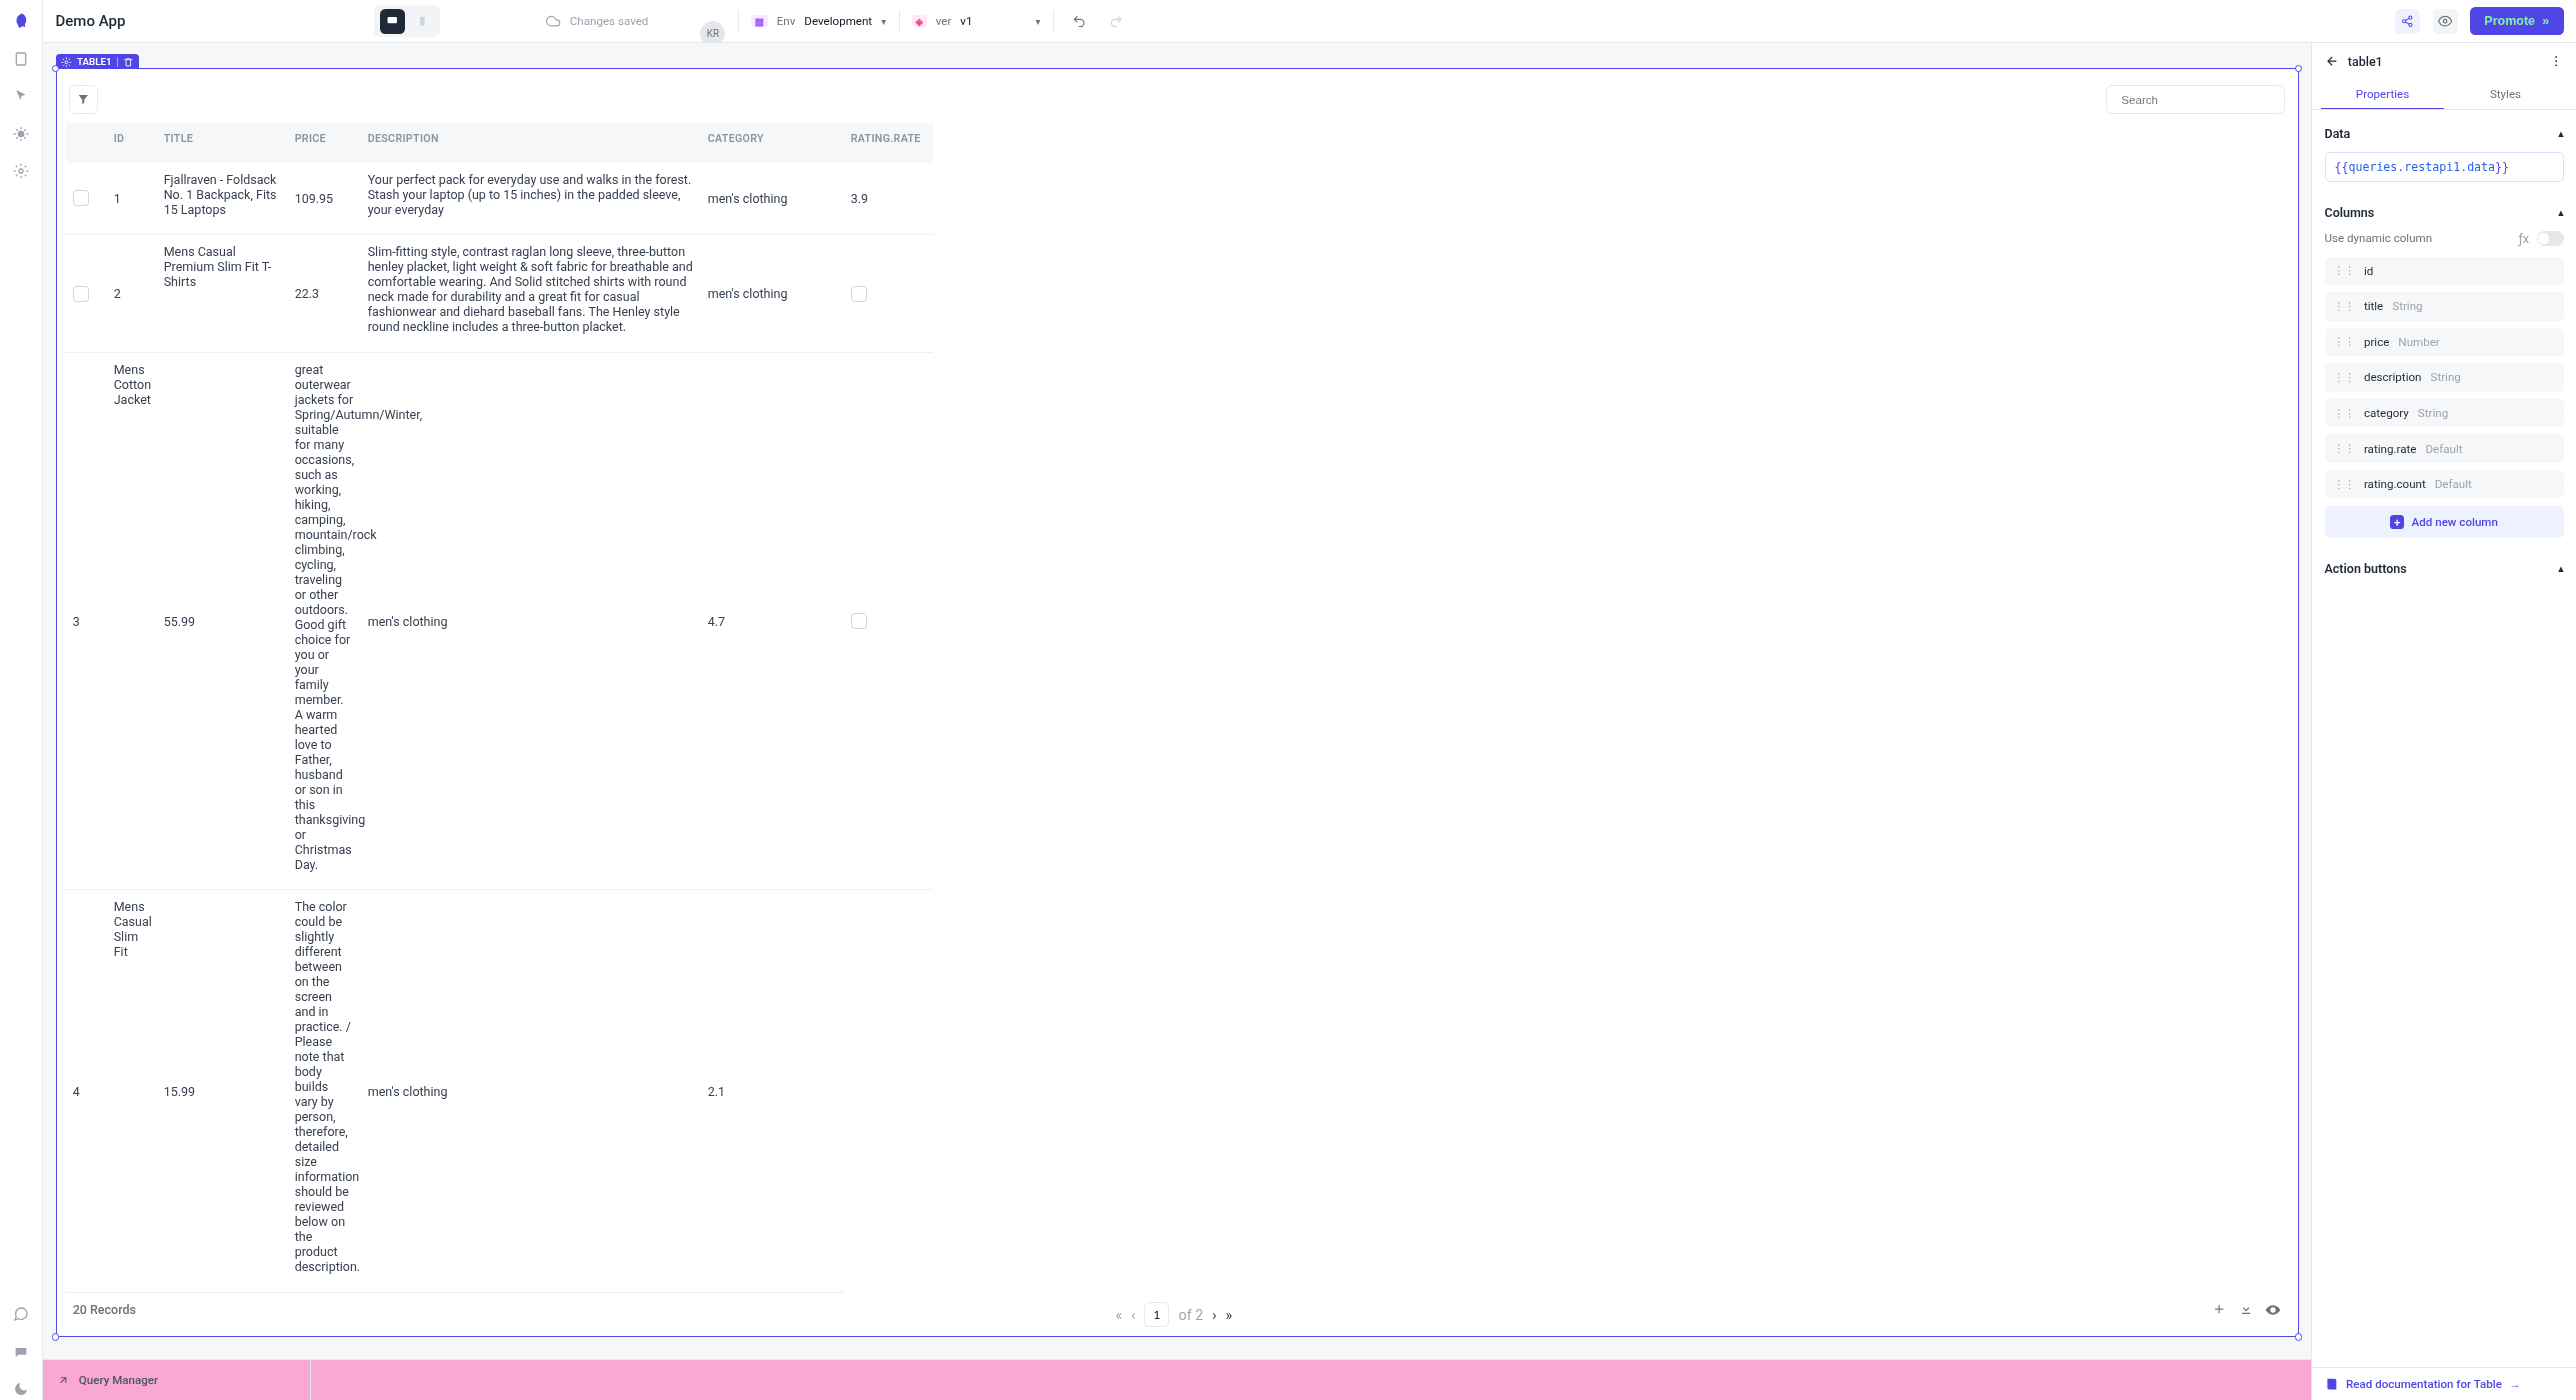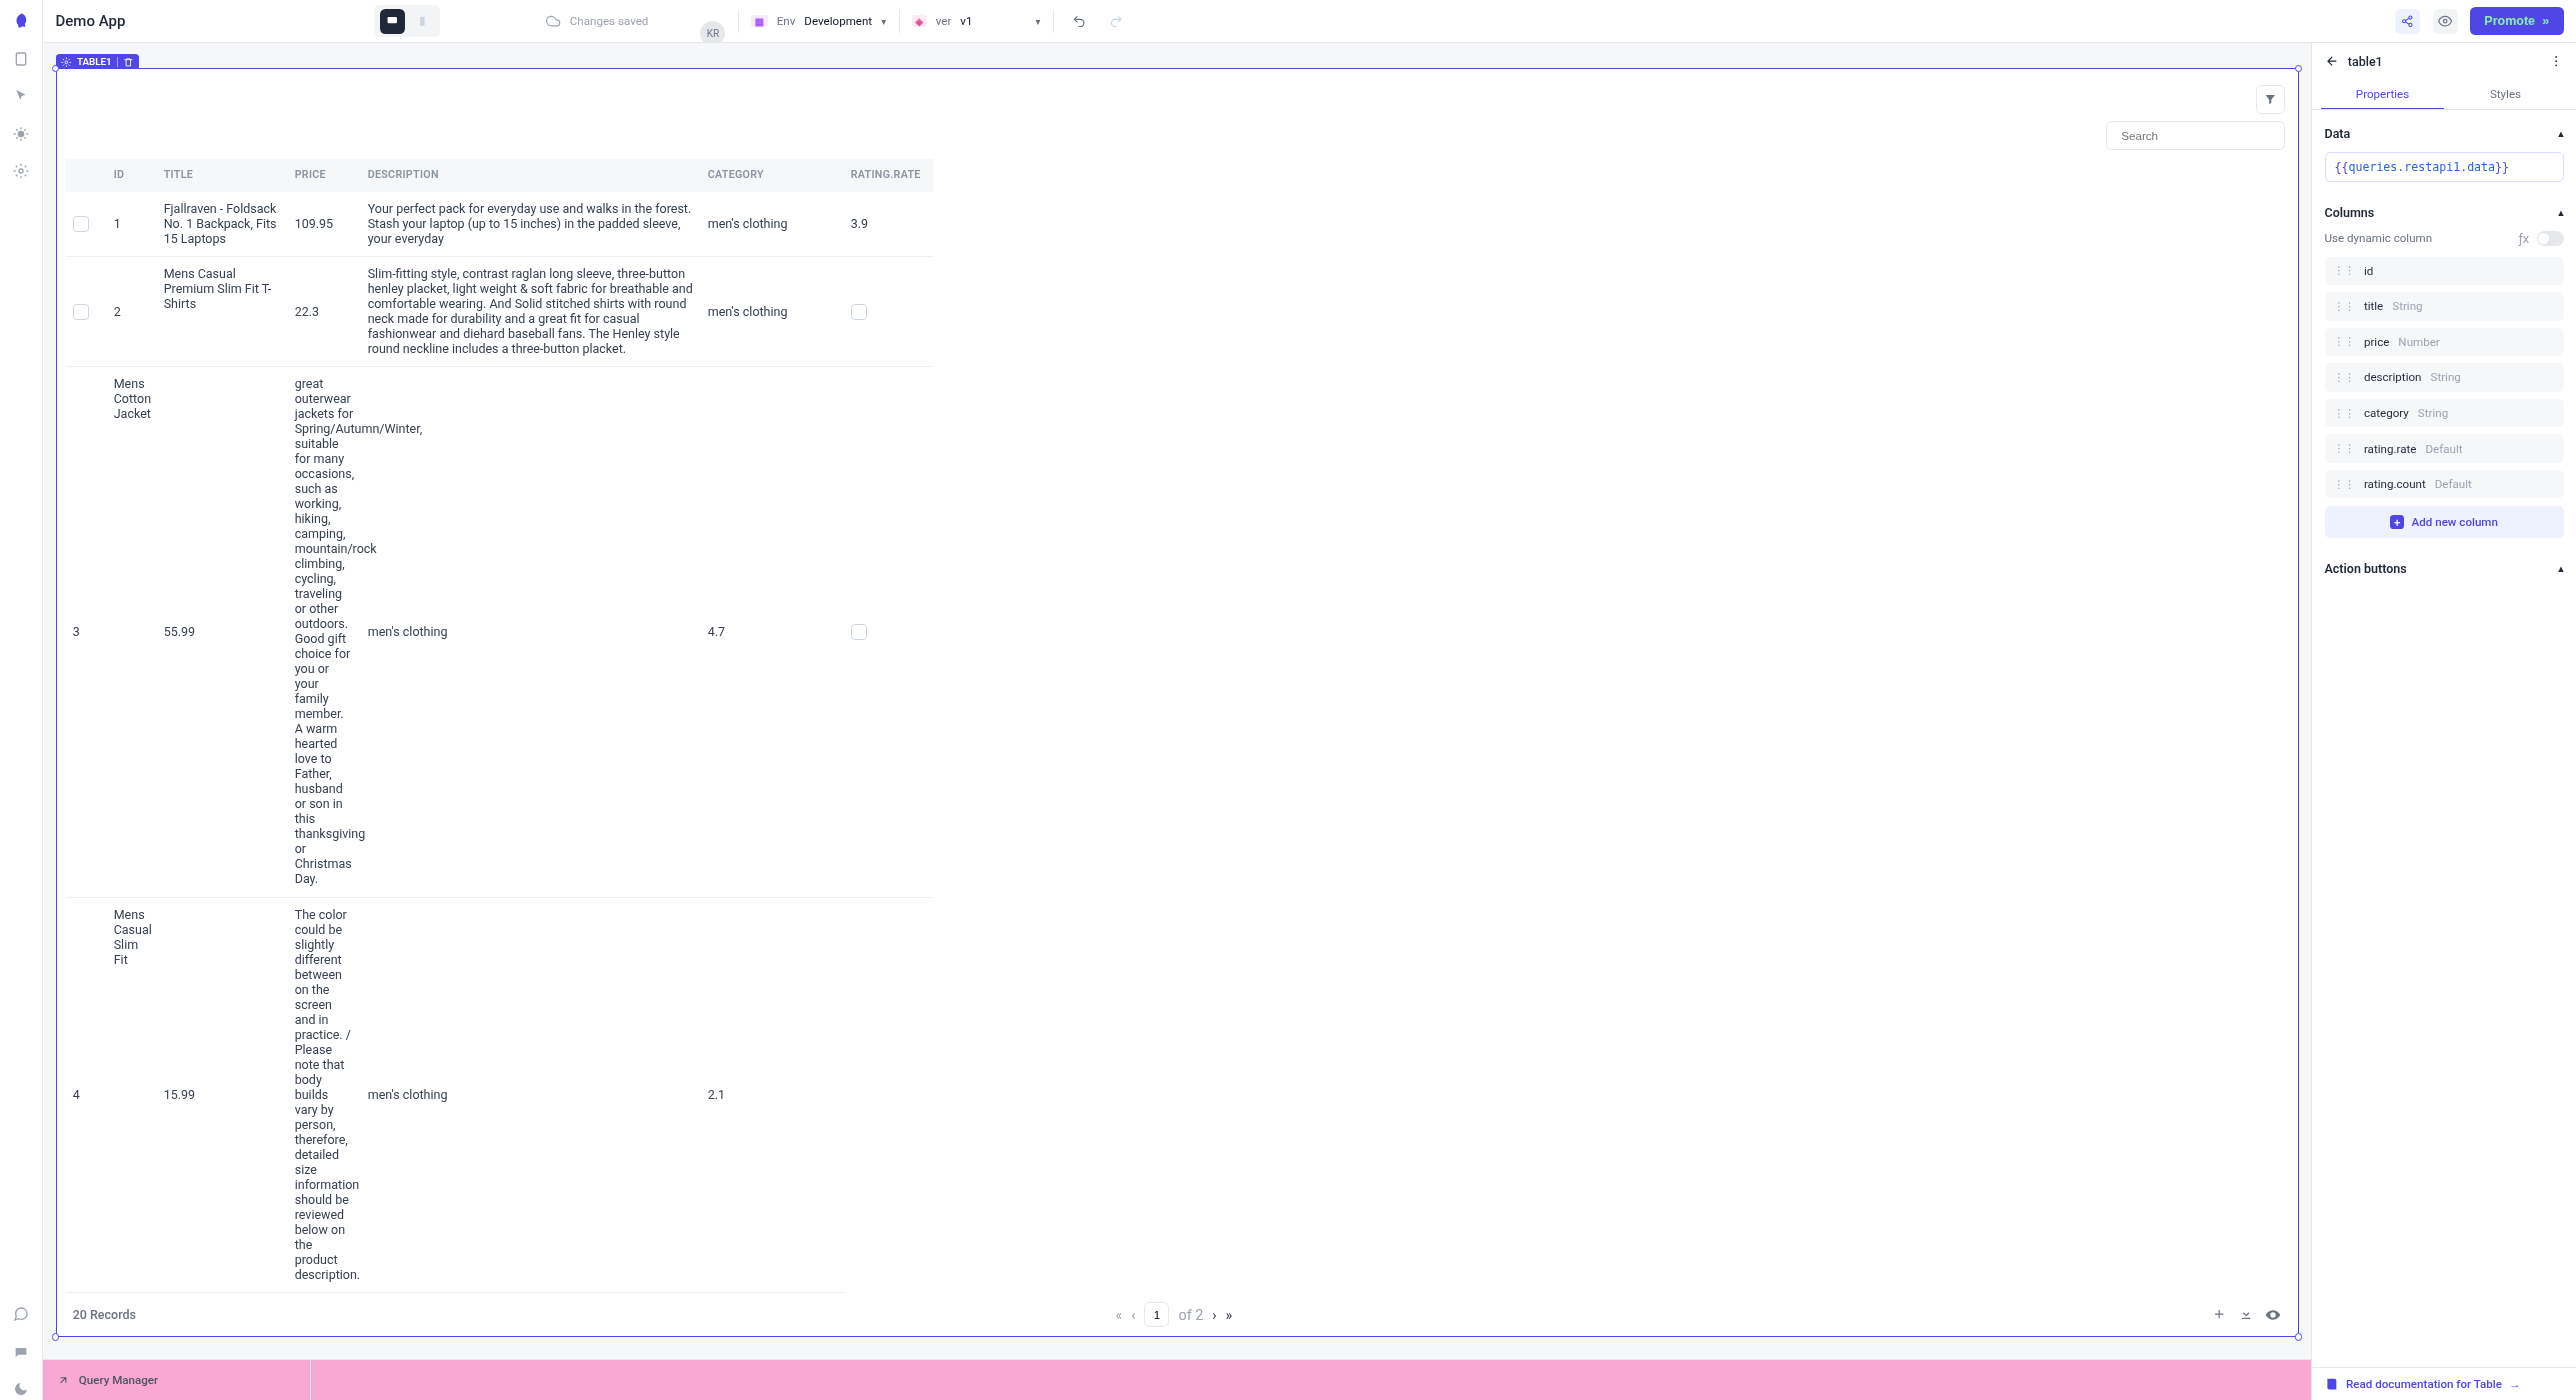--- a/index.html
+++ b/index.html
@@ -30,30 +30,30 @@
 .env-badge.pink { background:#ffe9f3; color:#ec4899;}
 .chev { color:#6b7280; font-size:9.8px;}
 
 
 .comp-tag { position:absolute; top:10.7px; left:12.5px; background:#4f46e5; color:#fff; font-size:9.8px; font-weight:600; display:flex; align-items:center; gap:5.4px; padding:2.7px 5.4px; border-radius:3.6px;}
 .comp-tag .tsep { width:0.9px; height:10.7px; background:rgba(255,255,255,.5);}
 .sel-frame { position:absolute; top:25px; left:12.5px; right:12.5px; bottom:63px; border:1.8px solid #4f46e5; background:#fff; }
 .handle { width:7.2px; height:7.2px; background:#fff; border:1.8px solid #4f46e5; border-radius:50%; position:absolute;}
 .handle.tl{top:-4.5px;left:-4.5px}.handle.tr{top:-4.5px;right:-4.5px}.handle.bl{bottom:-4.5px;left:-4.5px}.handle.br{bottom:-4.5px;right:-4.5px}
 .table-inner { padding:12.5px 9px 0 9px; height:100%; display:flex; flex-direction:column;}
-.table-toolbar { display:flex; align-items:flex-end; gap:7.2px; padding:3.6px 3.6px 9px;flex-direction:column;}
+.table-toolbar { display:flex; align-items:flex-end; gap:7.2px; padding:3.6px 3.6px 9px;}
 .filterbtn { width:29px; height:29px; border:0.9px solid #e5e7eb; border-radius:5.4px; display:flex; align-items:center; justify-content:center; color:#6b7280; cursor:pointer;}
 .searchbox { margin-left:auto; width:179px; height:29px; border:0.9px solid #e5e7eb; border-radius:5.4px; display:flex; align-items:center; padding:0 9px; gap:5.4px; color:#9ca3af;}
 .searchbox input { border:none; outline:none; font-size:11.6px; flex:1; background:transparent;}
 .grid { flex:1; display:grid; grid-template-columns:41px 50px 131px 73px 340px 143px 89px; overflow:auto;}
 .ghead { background:#f6f7f9; color:#8b94a3; font-size:10.7px; font-weight:600; letter-spacing:0.3px; padding:9px 7.2px; position:sticky; top:0;}
 .gcell { padding:9px 7.2px; font-size:12.5px; color:#374151; border-bottom:0.9px solid #edf0f3; display:flex; align-items:center;}
 .gcell.wrap { display:block; }
 .chk { width:16px; height:16px; border:1.3px solid #cbd5e1; border-radius:3.6px;}
-.pager { display:flex; align-items:center; gap:29px; padding:9px 7.2px;}
+.pager { display:flex; gap:29px; padding:9px 7.2px;}
 .pager .records { color:#6b7280; font-size:12.5px; font-weight:500;}
 .pager .mid { margin:0 auto; display:flex; align-items:center; gap:9px; color:#9ca3af;}
 .pageinput { width:25px; height:25px; border:0.9px solid #e5e7eb; border-radius:5.4px; text-align:center; font-size:11.6px;}
 .pager .right { display:flex; gap:12.5px; color:#6b7280;}
 
 
 .rp-head { display:flex; align-items:center; gap:9px; padding:10.7px 12.5px;}
 .rp-title { font-size:12.5px; font-weight:500;}
 .rp-tabs { display:flex; border-bottom:0.9px solid #e5e7eb; padding:0 9px;}
 .rp-tab { flex:1; text-align:center; padding:7.2px 0; font-size:11.6px; color:#6b7280; cursor:pointer;}

